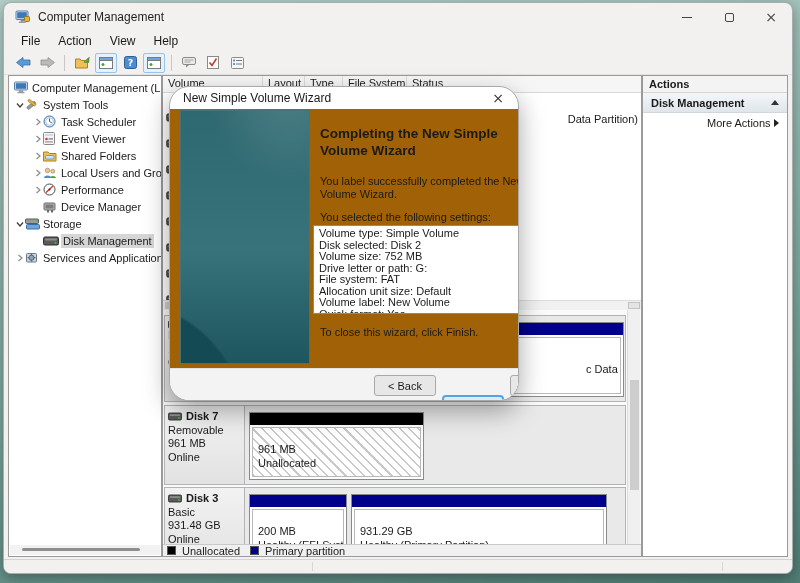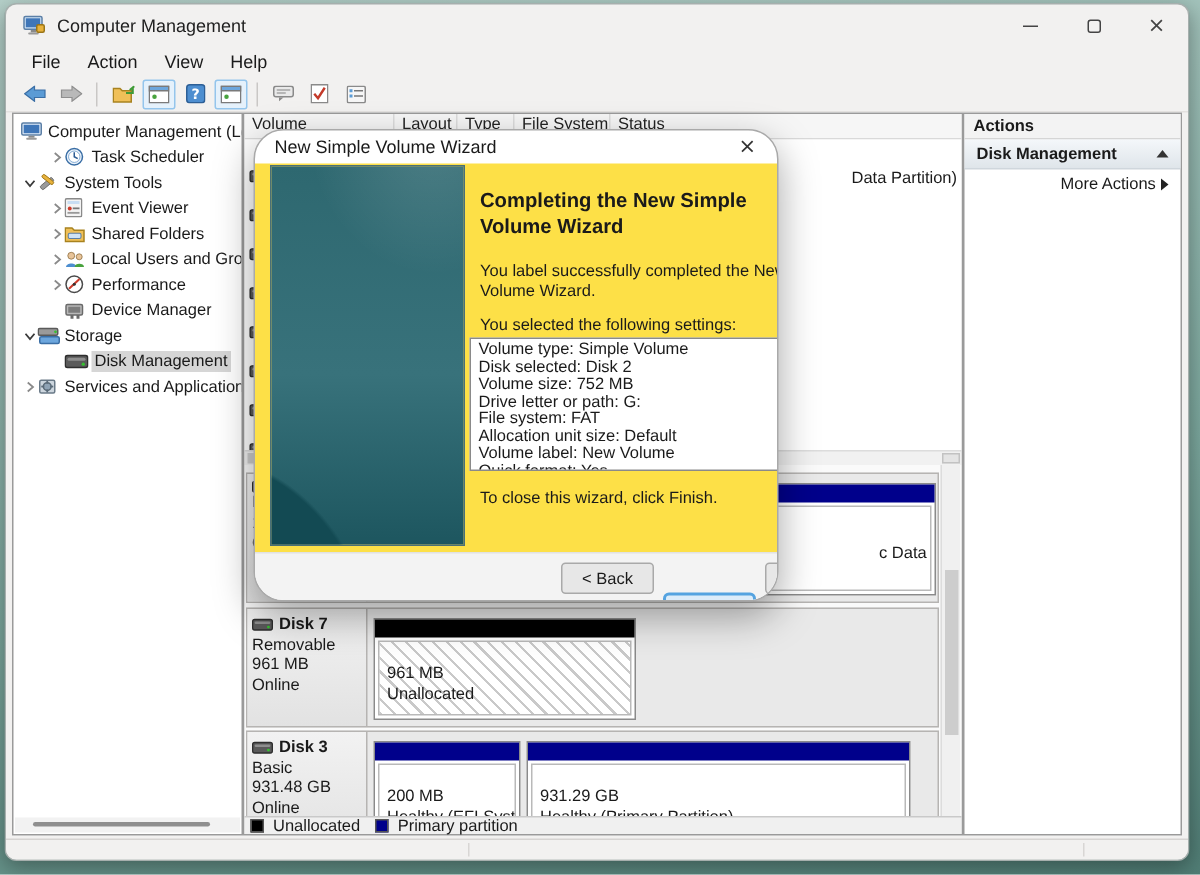--- a/index.html
+++ b/index.html
@@ -73,21 +73,21 @@
   .actions .grp .tri-up { margin-left:auto; width:0; height:0; border-left:4px solid transparent; border-right:4px solid transparent; border-bottom:5px solid #333; }
   .actions .mi { height:20px; display:flex; align-items:center; font-size:11px; padding-left:48px;margin-left:16px; }
   .actions .mi .tri-r { margin-left:auto; margin-right:8px; width:0; height:0; border-top:4px solid transparent; border-bottom:4px solid transparent; border-left:5px solid #222; }
   
   .statusbar { position:absolute; left:0; right:0; bottom:0; height:14px; background:#f2f1f0; border-top:1px solid #d6d4d2; }
   .statusbar .div { position:absolute; top:2px; bottom:2px; width:1px; background:#d8d6d4; }
   
   .dialog { position:absolute; left:165px; top:83px; width:350px; height:315px; background:#fff; border:1px solid #a9a9a9; border-radius:20px; box-shadow:0 10px 26px rgba(0,0,0,.35); z-index:50; overflow:hidden; }
   .dlg-title { height:22px; display:flex; align-items:center; padding:0 10px 0 13px; font-size:12px; }
   .dlg-close { margin-left:auto; font-size:14px; color:#333; font-family:"DejaVu Sans",sans-serif; padding:0 4px; }
-  .dlg-body { position:absolute; left:0; top:22px; right:0; bottom:32px; background:#fde047; }
+  .dlg-body { position:absolute; left:0; top:22px; right:0; bottom:32px; background:#a16207; }
   .wiz-art { position:absolute; left:10px; top:1px; width:130px; height:254px;
     background:
       radial-gradient(120% 70% at 85% -10%, rgba(255,255,255,.16), rgba(255,255,255,0) 55%),
       radial-gradient(170% 115% at -35% 140%, #134a53 0 54%, rgba(0,0,0,0) 55%),
       linear-gradient(180deg,#2e6870 0%,#38727b 55%,#1d565f 100%);
     border:1px solid #4a7078; }
   .wiz-right { position:absolute; left:143px; top:0; width:262px; }
   .wiz-h { font-size:13.5px; font-weight:bold; line-height:17px; max-width:205px; margin:16px 0 0 7px; }
   .wiz-p { font-size:11px; line-height:13px; margin:16px 10px 0 7px; }
   .wiz-lbl { font-size:11px; margin:10px 0 2px 7px; }
@@ -242,48 +242,48 @@
       <span class="tico">
           <svg width="14" height="13" viewBox="0 0 14 13">
             <rect x="0.5" y="1" width="13" height="8" rx="1" fill="#dce9f7" stroke="#5b7fa6"></rect>
             <rect x="1.8" y="2.2" width="10.4" height="5.6" fill="#3f76b8"></rect>
             <rect x="5" y="9.5" width="4" height="1.3" fill="#8a8a8a"></rect>
             <rect x="3.5" y="10.8" width="7" height="1.4" rx="0.5" fill="#9a9a9a"></rect>
           </svg>
         </span>
       <span class="lbl">Computer Management (Local</span>
     </div>
+    <div class="trow" style="padding-left:5px">
+      <span class="chev">
+          <svg width="8" height="8">
+            <use href="#sym-chev-d"></use>
+          </svg>
+        </span>
+      <span class="tico">
+          <svg width="13" height="13" viewBox="0 0 13 13">
+            <rect x="1" y="6" width="10" height="3" rx="1" transform="rotate(-40 6 7)" fill="#9a9a9a" stroke="#6a6a6a" stroke-width="0.6"></rect>
+            <rect x="2" y="3" width="9" height="2.4" rx="1" transform="rotate(38 6 5)" fill="#e8b23c" stroke="#9a7517" stroke-width="0.6"></rect>
+          </svg>
+        </span>
+      <span class="lbl">System Tools</span>
+    </div>
     <div class="trow" style="padding-left:23px">
       <span class="chev">
           <svg width="8" height="8">
             <use href="#sym-chev-r"></use>
           </svg>
         </span>
       <span class="tico">
           <svg width="13" height="13" viewBox="0 0 13 13">
             <circle cx="6.5" cy="6.5" r="5.5" fill="#eaf2fb" stroke="#3a6ea5"></circle>
             <circle cx="6.5" cy="6.5" r="3.8" fill="#fff" stroke="#7aa5d0" stroke-width="0.6"></circle>
             <path d="M6.5 3.5 L6.5 6.5 L8.8 7.8" stroke="#2c5c94" stroke-width="1" fill="none"></path>
           </svg>
         </span>
       <span class="lbl">Task Scheduler</span>
-    </div>
-    <div class="trow" style="padding-left:5px">
-      <span class="chev">
-          <svg width="8" height="8">
-            <use href="#sym-chev-d"></use>
-          </svg>
-        </span>
-      <span class="tico">
-          <svg width="13" height="13" viewBox="0 0 13 13">
-            <rect x="1" y="6" width="10" height="3" rx="1" transform="rotate(-40 6 7)" fill="#9a9a9a" stroke="#6a6a6a" stroke-width="0.6"></rect>
-            <rect x="2" y="3" width="9" height="2.4" rx="1" transform="rotate(38 6 5)" fill="#e8b23c" stroke="#9a7517" stroke-width="0.6"></rect>
-          </svg>
-        </span>
-      <span class="lbl">System Tools</span>
     </div>
     <div class="trow" style="padding-left:23px">
       <span class="chev">
           <svg width="8" height="8">
             <use href="#sym-chev-r"></use>
           </svg>
         </span>
       <span class="tico">
           <svg width="12" height="13" viewBox="0 0 12 13">
             <rect x="0.5" y="0.5" width="11" height="12" rx="1" fill="#f3f3f3" stroke="#8a8a8a"></rect>

